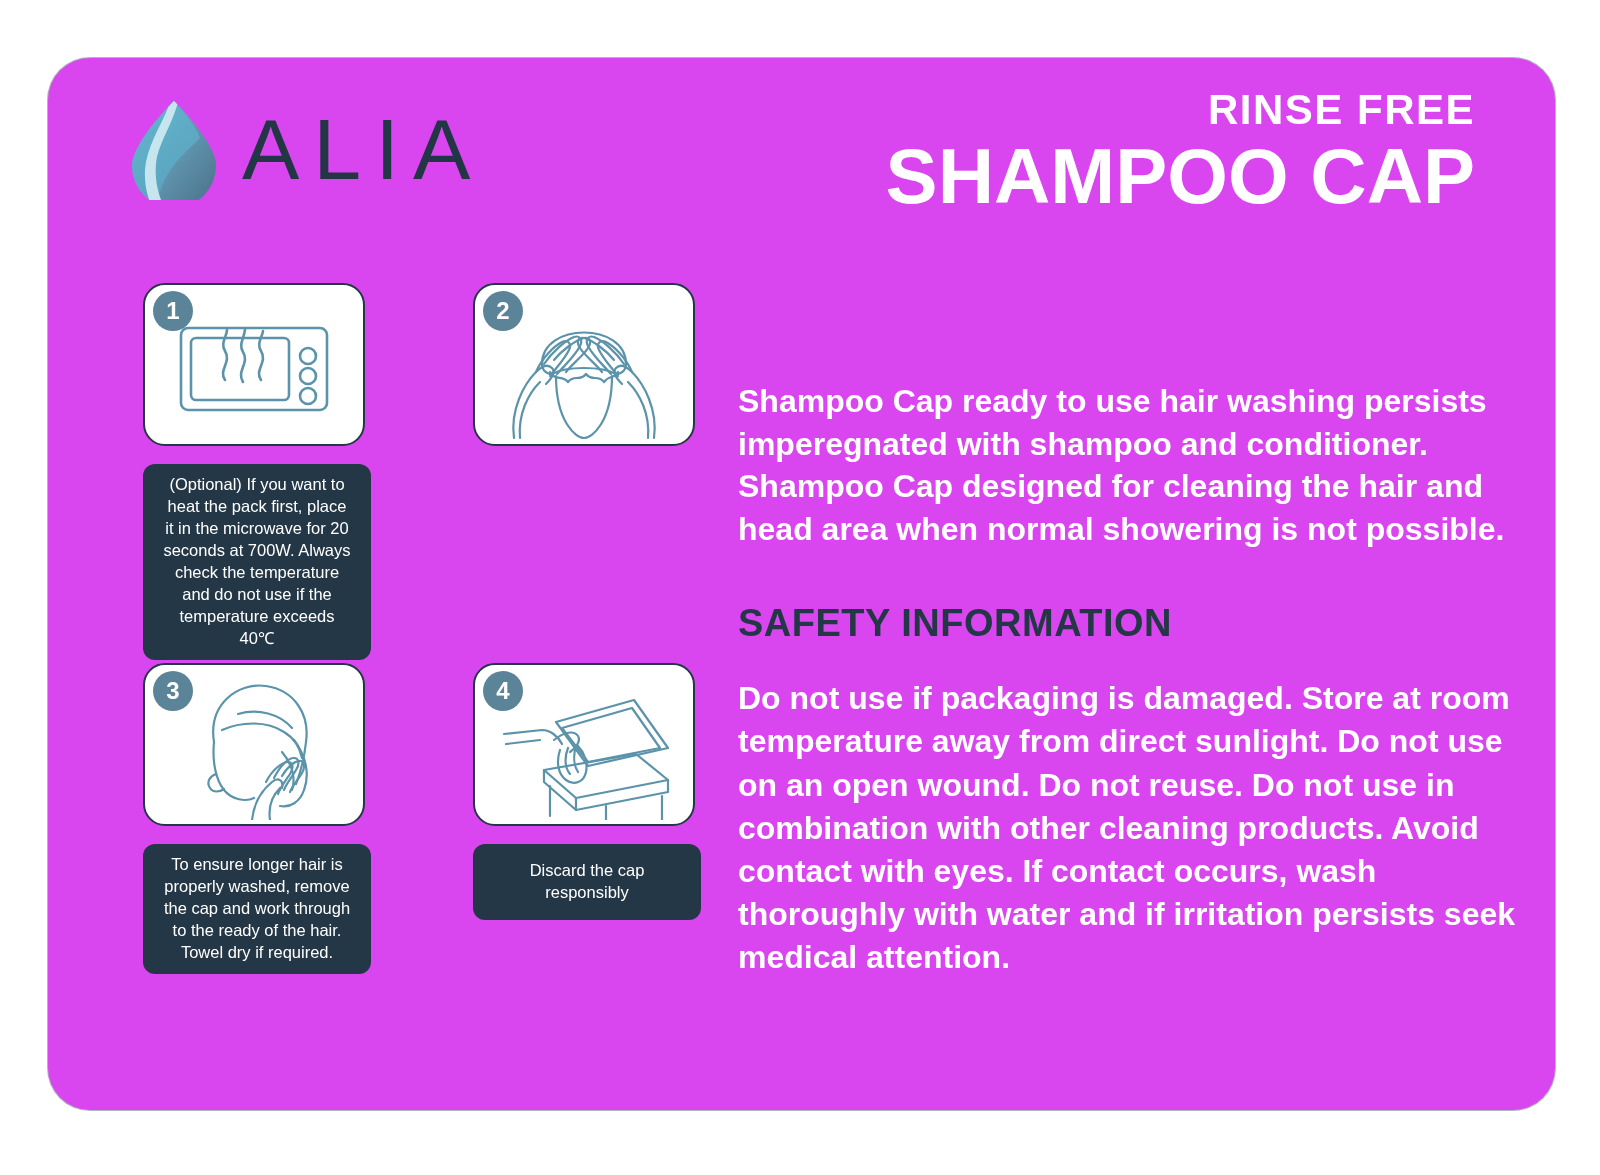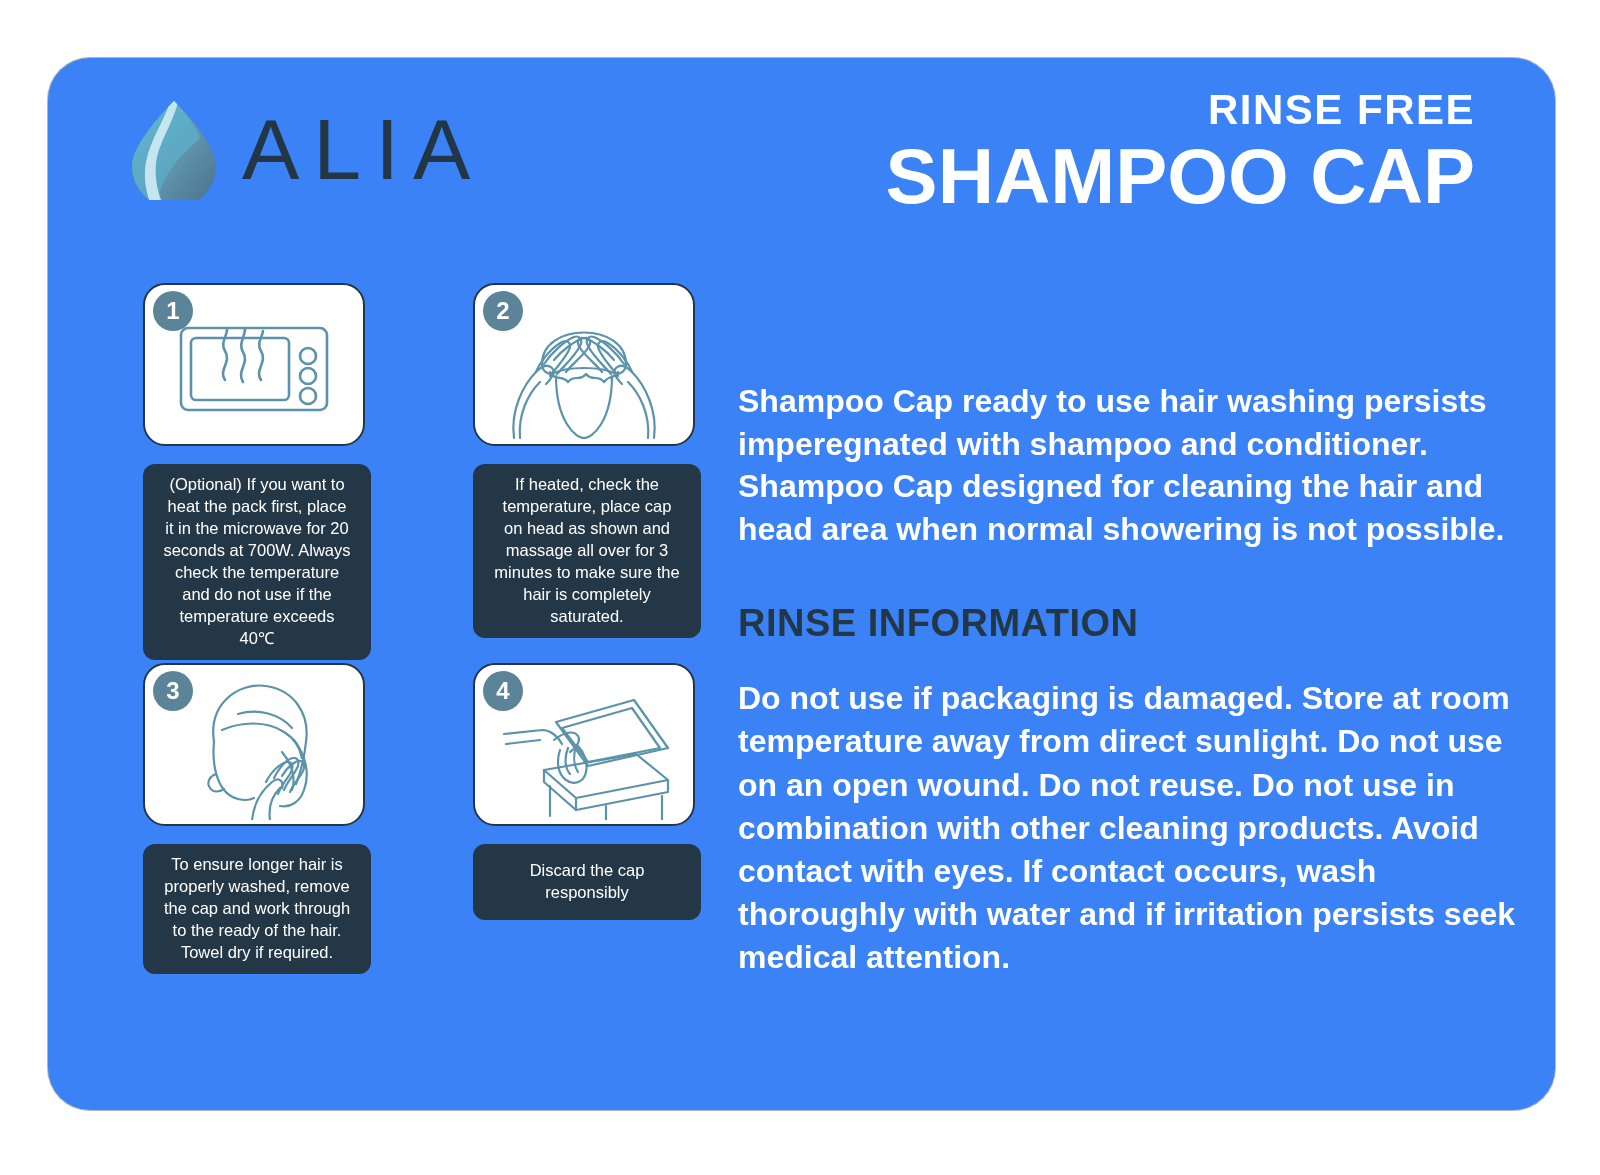--- a/index.html
+++ b/index.html
@@ -13,21 +13,21 @@
     font-family: "Liberation Sans", sans-serif;
     overflow: hidden;
   }
 
   .label-card {
     position: absolute;
     left: 48px;
     top: 58px;
     width: 1507px;
     height: 1052px;
-    background: #3b82f6;
+    background: #d946ef;
     border-radius: 42px;
     box-shadow: 0 0 0 1px rgba(30,50,65,0.35);
     overflow: hidden;
   }
 
   
   .brand-row {
     position: absolute;
     left: 80px;
     top: 40px;
@@ -225,21 +225,20 @@
 
             <path d="M170 148 C174 120 160 94 148 82 C142 76 136 74 132 78 C128 82 132 88 138 94"></path>
             <path d="M148 82 C142 68 130 56 122 52 C116 49 112 54 115 60 C120 70 128 78 134 86"></path>
             <path d="M140 74 C132 62 118 50 110 47 C104 45 101 50 104 56 C109 66 120 76 127 84"></path>
             <path d="M130 70 C122 60 108 50 100 48 C94 47 92 52 96 58 C101 66 112 74 118 82"></path>
             <path d="M164 148 C166 124 156 104 144 92"></path>
           </g>
         </svg>
       </div>
     </div>
-    <div class="caption">If heated, check the temperature, place cap on head as shown and massage all over for 3 minutes to make sure the hair is completely saturated.</div>
   </div>
 
   <div class="step-col-wrap" style="left:95px; top:605px;">
     <div class="step-panel">
       <div class="step-badge">3</div>
       <div class="step-art">
         <svg width="200" height="150" viewBox="0 0 200 150">
           <g fill="none" stroke="#5b93aa" stroke-width="2.2" stroke-linecap="round" stroke-linejoin="round">
 
             <path d="M60 72 C54 34 84 12 112 16 C140 20 156 44 152 72 C150 90 146 104 142 114"></path>
@@ -291,17 +290,17 @@
             <path d="M92 76 C89 86 90 96 94 102"></path>
           </g>
         </svg>
       </div>
     </div>
     <div class="caption short">Discard the cap responsibly</div>
   </div>
 
   <div class="right-col">
     <p class="desc">Shampoo Cap ready to use hair washing persists imperegnated with shampoo and conditioner. Shampoo Cap designed for cleaning the hair and head area when normal showering is not possible.</p>
-    <h2 class="safety-heading">RINSE INFORMATION</h2>
+    <h2 class="safety-heading">SAFETY INFORMATION</h2>
     <p class="safety-body">Do not use if packaging is damaged. Store at room temperature away from direct sunlight. Do not use on an open wound. Do not reuse. Do not use in combination with other cleaning products. Avoid contact with eyes. If contact occurs, wash thoroughly with water and if irritation persists seek medical attention.</p>
   </div>
 
 </div>
 
 </body></html>

